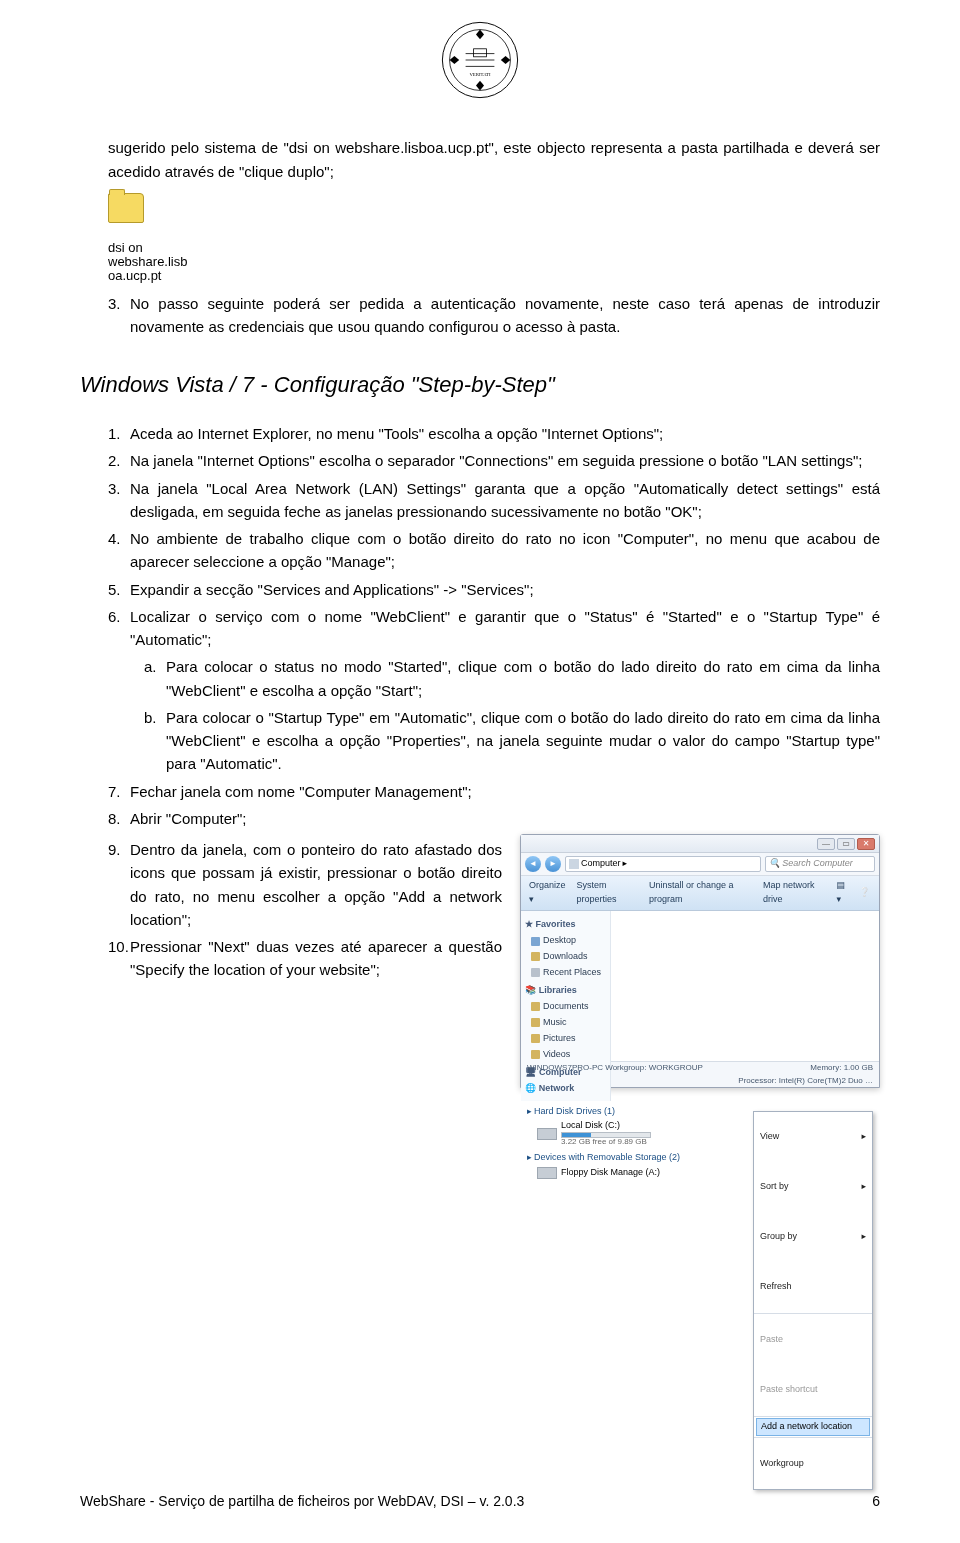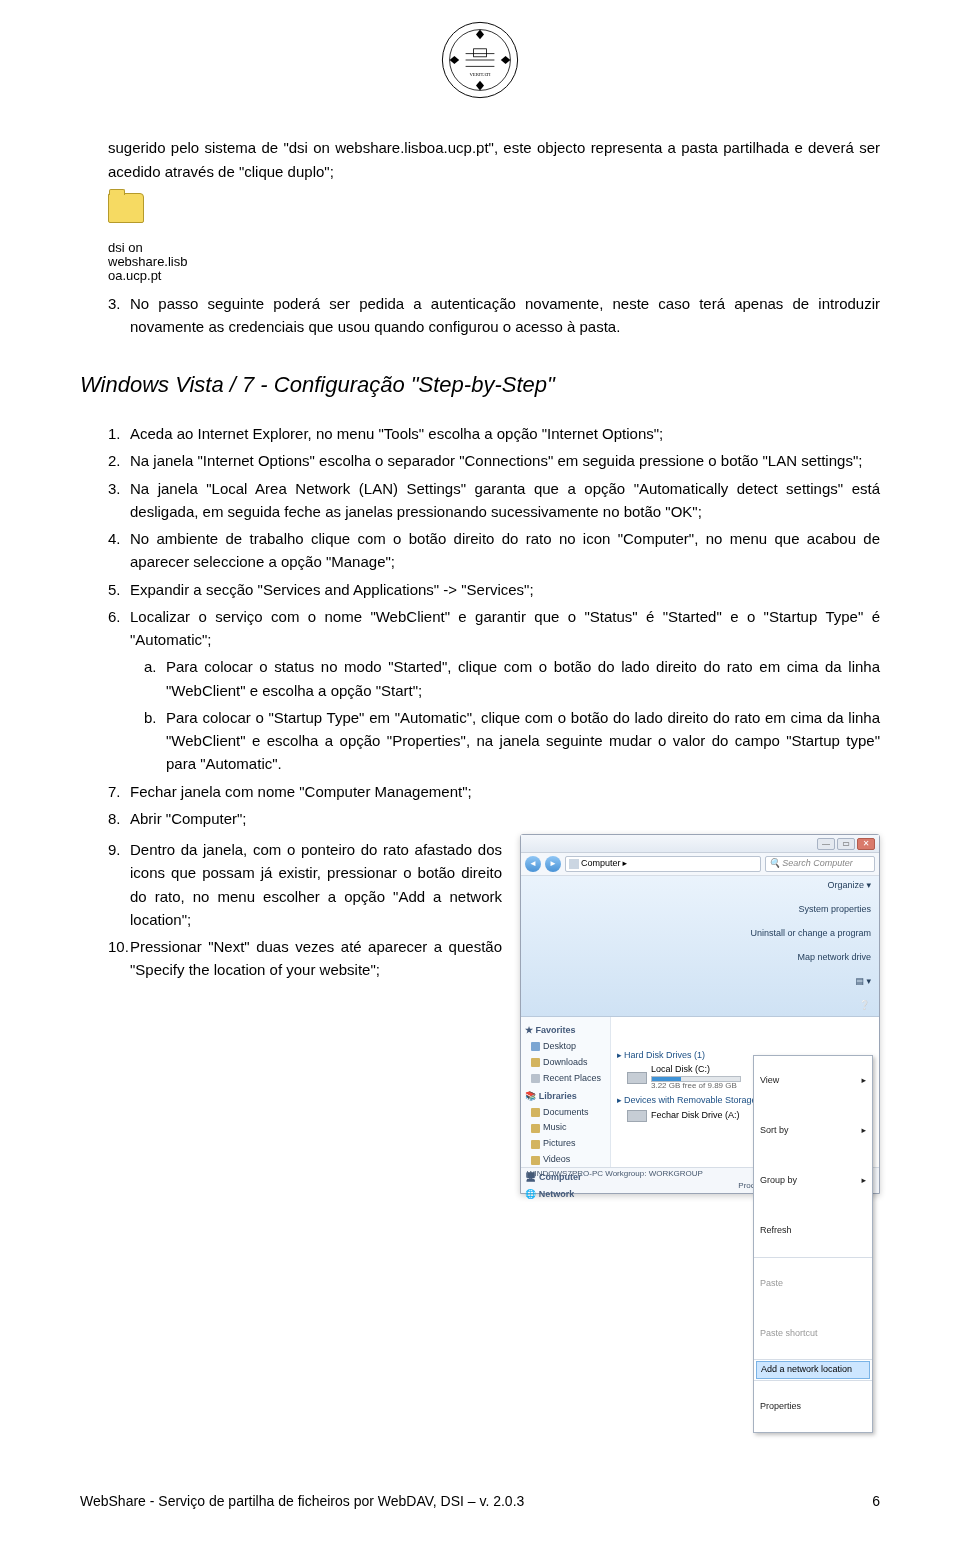--- a/index.html
+++ b/index.html
@@ -120,34 +120,33 @@
   .addr .crumb-icon{width:10px;height:10px;background:#cbd6e2;}
   .search {
     width:110px;height:16px;border:1px solid #b9c3d1;background:#fff;border-radius:2px;
     display:flex;align-items:center;padding:0 3px;gap:2px;color:#888;font-style:italic;
   }
   .ex-toolbar{
     display:flex;gap:10px;padding:3px 8px;
     background:linear-gradient(#eaf3fc,#cfe2f4);
     color:#27415e;font-size:9px;
     border-bottom:1px solid #b9c9db;
-    align-items:flex-end;
-    flex-direction:column;
-  }
-  .ex-body{display:flex;height:150px;}
+    align-items:center;
+  }
+  .ex-body{display:flex;height:150px;flex-direction:column;}
   .ex-side{
     width:90px;background:#f7fafd;border-right:1px solid #e0e7ef;
     padding:4px 4px;font-size:9px;
   }
   .side-group{color:#445a7a;font-weight:bold;margin:3px 0 1px;}
   .side-item{display:flex;align-items:center;gap:3px;padding:1px 0 1px 6px;color:#2b3c52;}
   .si{width:9px;height:9px;background:#d3b45f;border-radius:1px;}
   .si.blue{background:#7aa5d2;}
   .si.gray{background:#b8c1cc;}
-  .ex-main{flex:1;padding:4px 6px;position:relative;margin-top:28px;}
+  .ex-main{flex:1;padding:4px 6px;position:relative;}
   .hd{color:#1a4e84;margin-bottom:2px;}
   .drive{display:flex;align-items:center;gap:4px;margin:2px 0 4px 10px;}
   .drv-icon{width:20px;height:12px;background:#c6cdd5;border:1px solid #9ea7b1;}
   .drv-text{line-height:1.1;}
   .bar{width:90px;height:6px;background:#e3e7eb;border:1px solid #b7bec6;margin-top:1px;}
   .bar-fill{height:100%;background:#3e92d6;width:33%;}
   .ctx-menu{
     position:absolute;right:6px;top:10px;
     width:120px;background:#fff;border:1px solid #a6b1c0;
     box-shadow:2px 2px 4px rgba(0,0,0,0.25);
@@ -331,35 +330,35 @@
                 <div>Local Disk (C:)</div>
                 <div class="bar">
                     <div class="bar-fill"></div>
                   </div>
                 <div style="font-size:8px;color:#666">3.22 GB free of 9.89 GB</div>
               </span>
             </div>
             <div class="hd">▸ Devices with Removable Storage (2)</div>
             <div class="drive">
               <span class="drv-icon"></span>
-              <span class="drv-text">Fechar Disk Drive (A:)</span>
+              <span class="drv-text">Floppy Disk Manage (A:)</span>
             </div>
 
             <div class="ctx-menu">
               <div class="ctx-item"><span>View</span> <span style="float:right">▸</span></div>
               <div class="ctx-item"><span>Sort by</span> <span style="float:right">▸</span></div>
               <div class="ctx-item"><span>Group by</span> <span style="float:right">▸</span></div>
               <div class="ctx-item">Refresh</div>
               <div class="ctx-sep"></div>
               <div class="ctx-item" style="color:#999">Paste</div>
               <div class="ctx-item" style="color:#999">Paste shortcut</div>
               <div class="ctx-sep"></div>
               <div class="ctx-hl">Add a network location</div>
               <div class="ctx-sep"></div>
-              <div class="ctx-item">Properties</div>
+              <div class="ctx-item">Workgroup</div>
             </div>
           </div>
         </div>
         <div class="ex-status">
           <span>WINDOWS7PRO-PC  Workgroup: WORKGROUP</span>
           <span>Memory: 1.00 GB</span>
         </div>
         <div class="ex-status" style="border-top:none;">
           <span></span>
           <span>Processor: Intel(R) Core(TM)2 Duo …</span>

